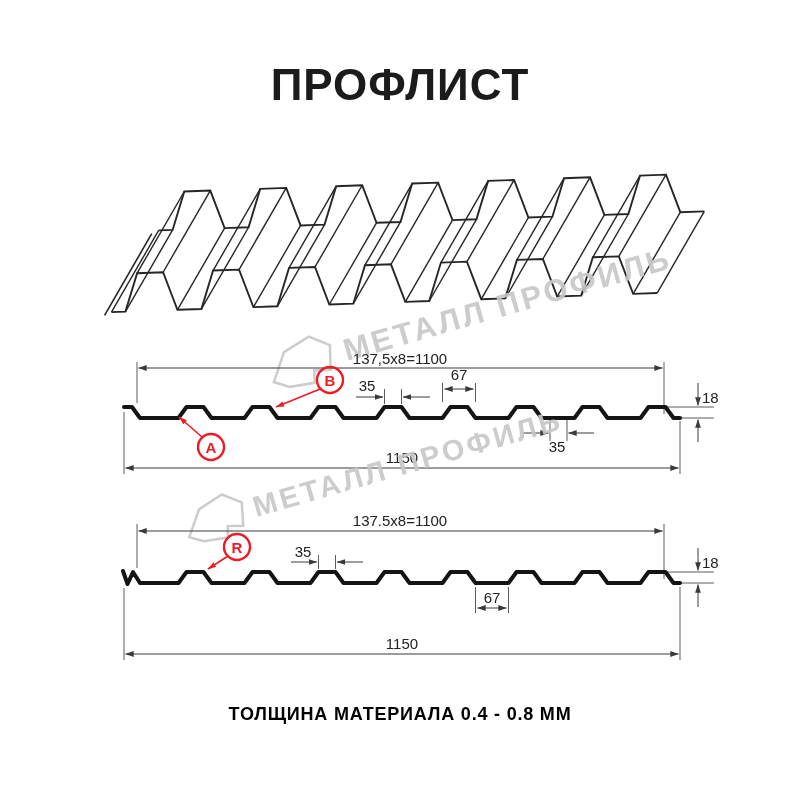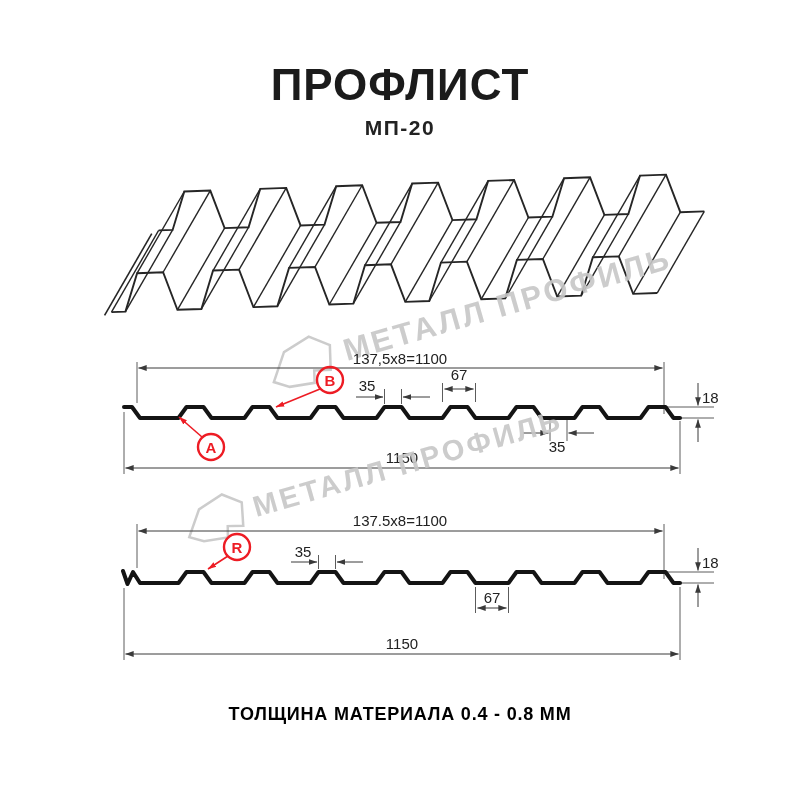--- a/index.html
+++ b/index.html
@@ -21,21 +21,20 @@
   .wmtext{font-family:"Liberation Sans",sans-serif;font-weight:bold;fill:#c7c7c7;opacity:0.9;letter-spacing:3px;}
   .wmlogo{stroke:#c7c7c7;stroke-width:2.5;fill:none;opacity:0.9;}
   .sheet{stroke:#262626;fill:none;}
 </style>
 </head>
 <body>
 
 <div id="stage">
 
   <div class="title">ПРОФЛИСТ</div>
-  <div class="subtitle">МП-20</div>
 
   <svg width="800" height="800" viewBox="0 0 800 800">
     <defs>
       <marker id="arrD" markerWidth="9" markerHeight="7" refX="8.2" refY="3.5" orient="auto" markerUnits="userSpaceOnUse">
         <path d="M0,0.6 L8.5,3.5 L0,6.4 Z" fill="#3a3a3a"></path>
       </marker>
       <marker id="arrR" markerWidth="9" markerHeight="7" refX="8.2" refY="3.5" orient="auto" markerUnits="userSpaceOnUse">
         <path d="M0,0.8 L8.5,3.5 L0,6.2 Z" fill="#ed1c24"></path>
       </marker>
     </defs>

